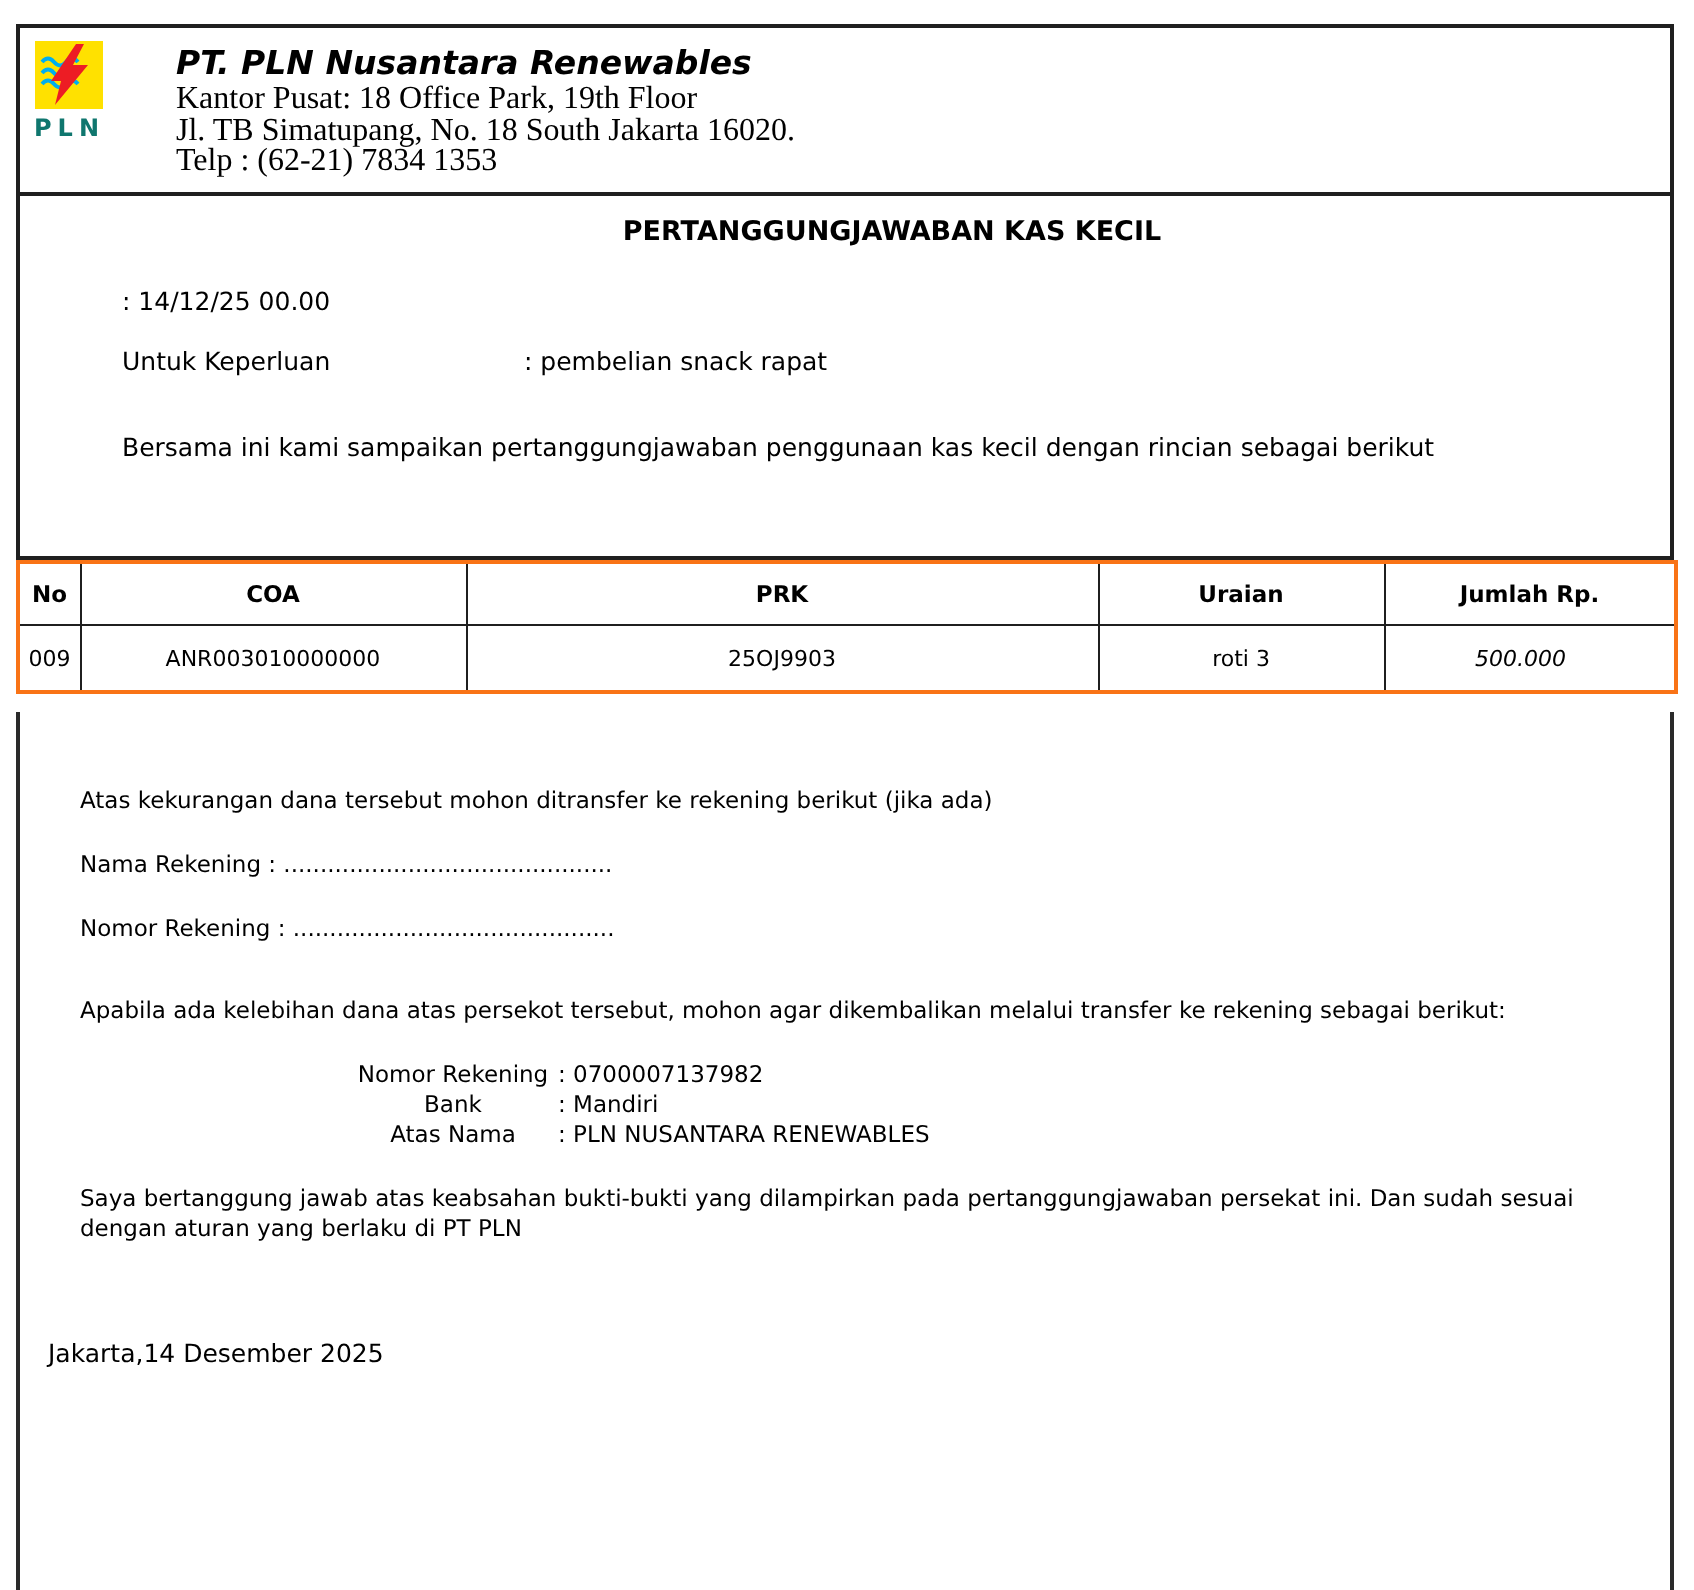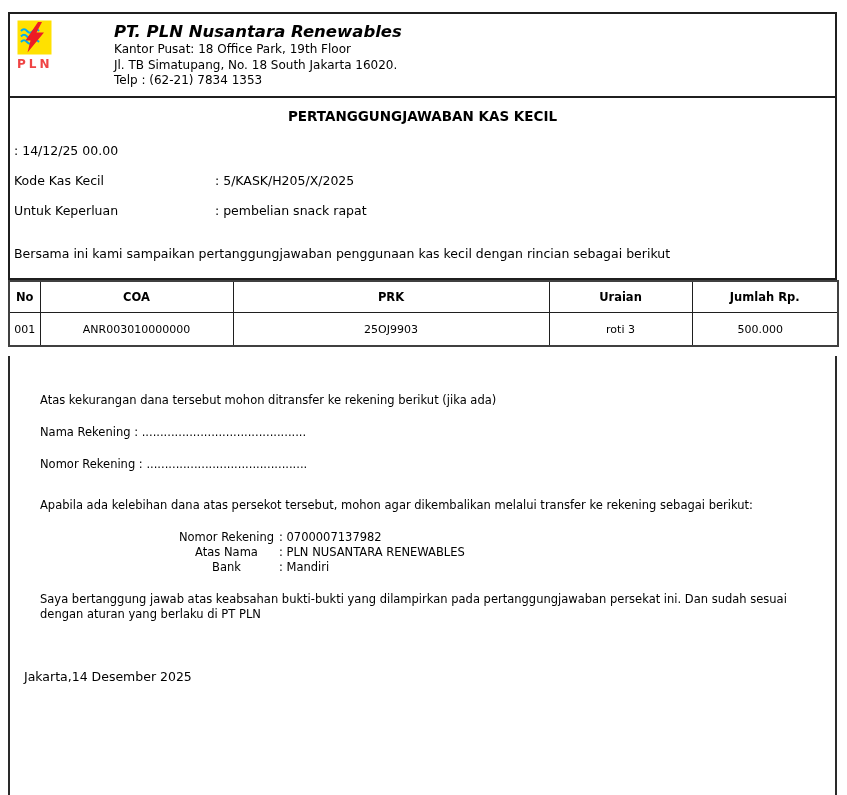--- a/index.html
+++ b/index.html
@@ -12,49 +12,49 @@
   .doc{margin:12px 8px 0 8px;width:829px;box-sizing:border-box;}
 
   
   .header-box{
     border:2px solid #1f1f1f;height:86px;box-sizing:border-box;
     display:flex;align-items:flex-start;padding:6px 0 0 5px;
   }
   .logo{width:66px;text-align:left;padding-left:1px;}
   .logo svg{display:block;}
   .logo-text{
-    font-weight:bold;color:#ef4444;font-size:12px;letter-spacing:3px;
+    font-weight:bold;color:#0f766e;font-size:12px;letter-spacing:3px;
     margin-top:1px;padding-left:1px;
   }
   .wave{fill:none;stroke-width:2;}
-  .company{margin-left:32px;padding-top:2px;}
+  .company{margin-left:6px;padding-top:2px;}
   .company-name{font-weight:bold;font-style:italic;font-size:16.5px;line-height:20px;}
-  .addr{font-size:12px;line-height:15.5px;}
+  .addr{font-size:16px;line-height:15.5px;font-family:Liberation Serif, serif;}
 
   
   .body-box{
     border:2px solid #1f1f1f;border-top:none;height:182px;
-    box-sizing:border-box;overflow:hidden;
+    box-sizing:border-box;overflow:hidden;padding-left:47px;
   }
   .title{text-align:center;font-weight:bold;font-size:13.5px;padding-top:10px;}
   .fields{margin-top:19px;}
   .field-row{display:flex;font-size:12.5px;line-height:16px;margin:0 0 14px 4px;}
   .f-label{width:201px;flex:0 0 201px;}
   .f-value{flex:1;}
   .intro{font-size:12.5px;margin:27px 0 0 4px;}
 
   
   table.detail{
     width:829px;border-collapse:collapse;table-layout:fixed;
-    border:2px solid #404040;
+    border:2px solid #f97316;
   }
   table.detail th,table.detail td{border:1px solid #1f1f1f;}
   table.detail th{font-size:11.5px;font-weight:bold;height:28px;text-align:center;}
   table.detail td{font-size:11px;height:30px;text-align:center;font-weight:normal;}
-  td.num-right{text-align:right;padding-right:10px;}
+  td.num-right{text-align:right;padding-right:10px;font-style:italic;}
 
   .gap{height:9px;}
 
   
   .footer-box{
     border:2px solid #2a2a2a;border-top:none;height:443px;
     box-sizing:border-box;padding:21px 14px 0 14px;position:relative;
   }
   .footer-box p{margin:16px;font-size:11.5px;line-height:15px;}
   .dotline{margin-top:17px !important;}
@@ -92,24 +92,20 @@
     </div>
   </div>
 
   <div class="body-box">
     <div class="title">PERTANGGUNGJAWABAN KAS KECIL</div>
     <div class="fields">
       <div class="field-row">
         <span class="f-value">: 14/12/25 00.00</span>
       </div>
       <div class="field-row">
-        <span class="f-label">Kode Kas Kecil</span>
-        <span class="f-value">: 5/KASK/H205/X/2025</span>
-      </div>
-      <div class="field-row">
         <span class="f-label">Untuk Keperluan</span>
         <span class="f-value">: pembelian snack rapat</span>
       </div>
     </div>
     <div class="intro">Bersama ini kami sampaikan pertanggungjawaban penggunaan kas kecil dengan rincian sebagai berikut</div>
   </div>
 
   <table class="detail">
     <colgroup>
       <col style="width:31px">
@@ -122,21 +118,21 @@
       <tr>
         <th>No</th>
         <th>COA</th>
         <th>PRK</th>
         <th>Uraian</th>
         <th>Jumlah Rp.</th>
       </tr>
     </thead>
     <tbody>
       <tr>
-        <td>001</td>
+        <td>009</td>
         <td>ANR003010000000</td>
         <td>25OJ9903</td>
         <td>roti 3</td>
         <td class="num-right">500.000</td>
       </tr>
     </tbody>
   </table>
 
   <div class="gap"></div>
 
@@ -145,26 +141,26 @@
     <p class="dotline">Nama Rekening : .............................................</p>
     <p class="dotline">Nomor Rekening : ............................................</p>
     <p class="note2">Apabila ada kelebihan dana atas persekot tersebut, mohon agar dikembalikan melalui transfer ke rekening sebagai berikut:</p>
 
     <div class="bank-block">
       <div class="bank-row">
         <span class="b-label">Nomor Rekening</span>
         <span class="b-value">: 0700007137982</span>
       </div>
       <div class="bank-row">
+        <span class="b-label">Bank</span>
+        <span class="b-value">: Mandiri</span>
+      </div>
+      <div class="bank-row">
         <span class="b-label">Atas Nama</span>
         <span class="b-value">: PLN NUSANTARA RENEWABLES</span>
-      </div>
-      <div class="bank-row">
-        <span class="b-label">Bank</span>
-        <span class="b-value">: Mandiri</span>
       </div>
     </div>
 
     <p class="decl">Saya bertanggung jawab atas keabsahan bukti-bukti yang dilampirkan pada pertanggungjawaban persekat ini. Dan sudah sesuai dengan aturan yang berlaku di PT PLN</p>
     <div class="signature">Jakarta,14 Desember 2025</div>
   </div>
 
 </div>
 
 </body></html>

